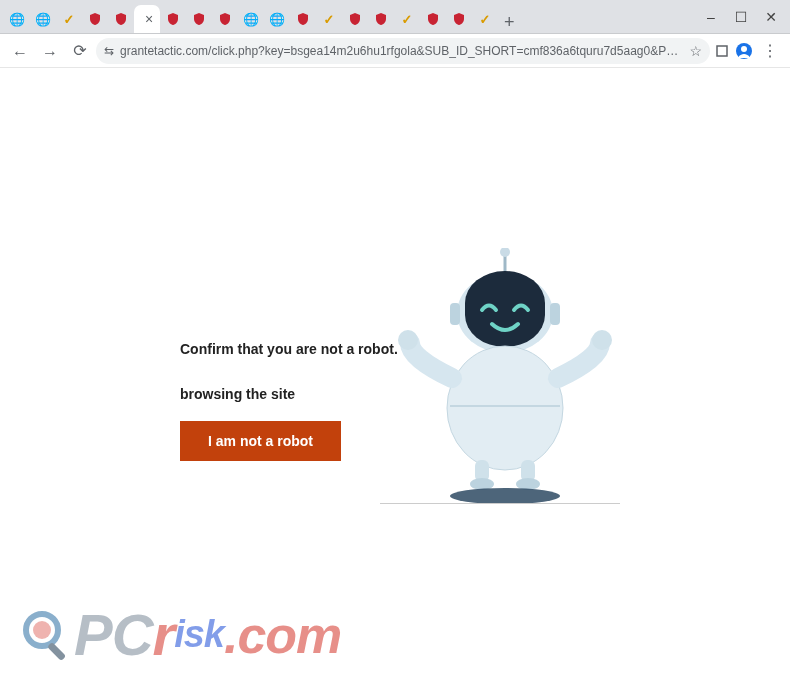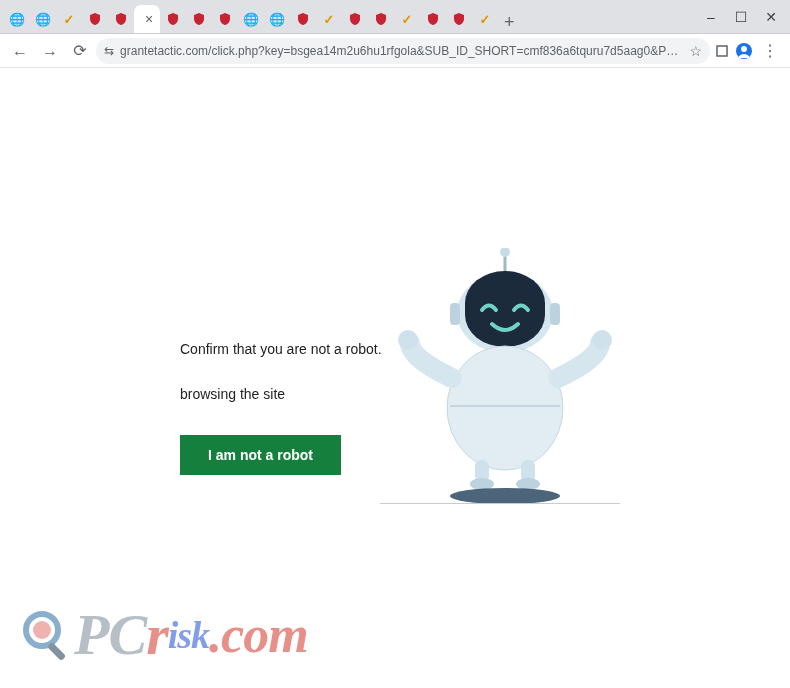--- a/index.html
+++ b/index.html
@@ -127,26 +127,26 @@
   .content {
     position: absolute;
     left: 180px;
     top: 270px;
     width: 440px;
   }
   .prompt-text {
     font-size: 14px;
     color: #222;
     line-height: 1.6;
-    margin-bottom: 30px;
-    font-weight: 400;
+    margin-bottom: 16px;
+    font-weight: 700;
     max-width: 220px;
   }
   .robot-btn {
-    background: #15803d;
+    background: #c2410c;
     color: #fff;
     border: none;
     font-size: 14px;
     font-weight: bold;
     padding: 12px 28px;
     cursor: pointer;
   }
   .robot-figure {
     position: absolute;
     left: 390px;
@@ -160,21 +160,21 @@
     top: 435px;
     width: 240px;
     height: 1px;
     background: #ccc;
   }
   
   .watermark {
     position: absolute;
     left: 20px;
     bottom: 20px;
-    font-family: Liberation Serif, serif;
+    font-family: Liberation Sans, sans-serif;
     font-size: 58px;
     font-weight: bold;
     font-style: italic;
     letter-spacing: -1px;
     opacity: 0.55;
     display: flex;
     align-items: center;
   }
   .watermark .mag {
     width: 54px;

